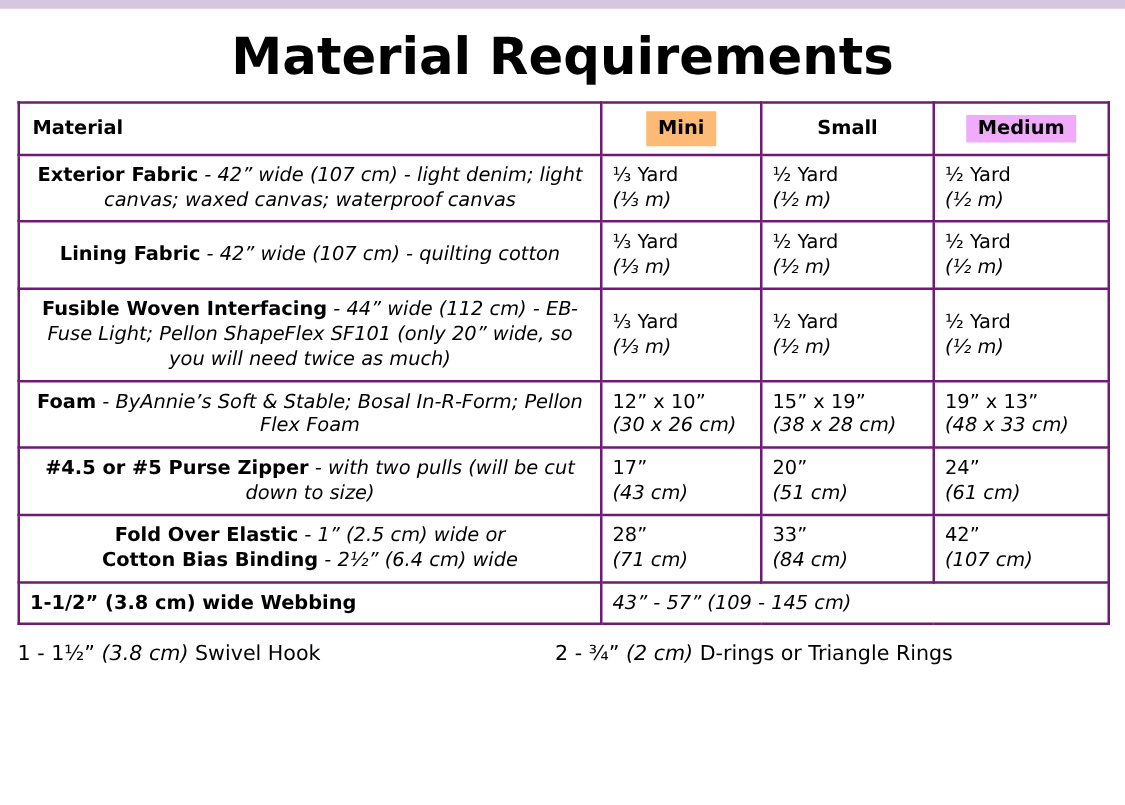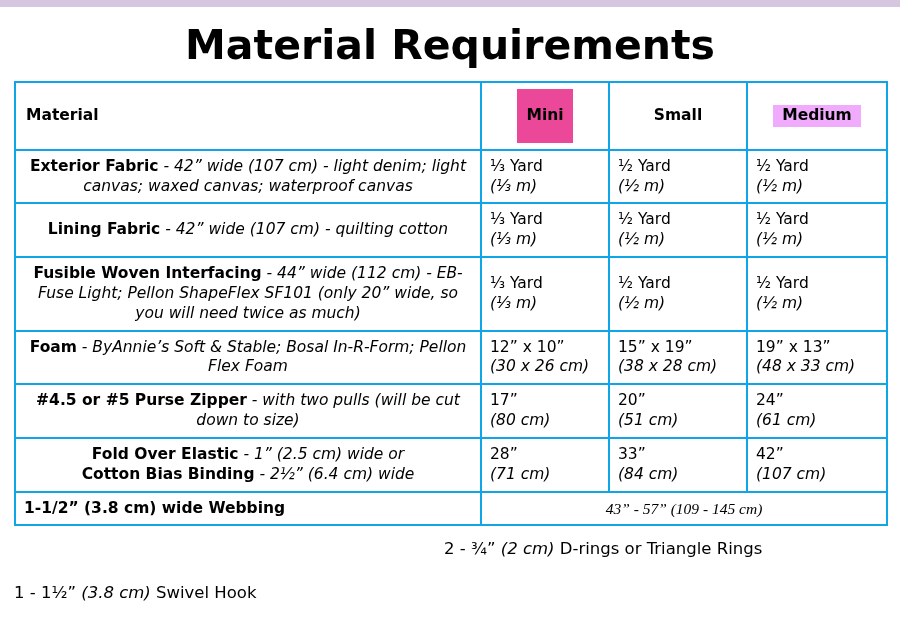--- a/index.html
+++ b/index.html
@@ -34,21 +34,21 @@
     margin: 14px 0 12px 0;
     font-family: "DejaVu Sans", "Liberation Sans", sans-serif;
   }
   table.matreq {
     width: 872px;
     margin: 0 auto;
     border-collapse: collapse;
     table-layout: fixed;
   }
   table.matreq td, table.matreq th {
-    border: 2px solid #0ea5e9;
+    border: 2px solid #701a75;
     padding: 6px 8px;
     vertical-align: middle;
     font-size: 15.5px;
     line-height: 1.28;
   }
   col.c-mat { width: 466px; }
   col.c-mini { width: 128px; }
   col.c-small { width: 138px; }
   col.c-medium { width: 140px; }
 
@@ -57,22 +57,22 @@
     font-weight: bold;
     text-align: center;
     padding-top: 8px;
     padding-bottom: 8px;
   }
   thead th.mat-head {
     text-align: left;
     padding-left: 10px;
   }
   .hl-mini {
-    background: #ec4899;
-    padding: 17px 9px;
+    background: #fdba74;
+    padding: 4px 9px;
     display: inline-block;
   }
   .hl-medium {
     background: #f0abfc;
     padding: 1px 9px;
     display: inline-block;
   }
   td.mat {
     text-align: center;
     padding-left: 10px;
@@ -89,36 +89,34 @@
   }
   .b { font-weight: bold; }
   .i { font-style: italic; }
   td.webbing {
     text-align: left;
     padding-left: 10px;
     font-size: 17px;
     font-weight: bold;
   }
   td.webbing-val {
-    text-align: center;
     font-style: italic;
     font-size: 17px;
-    font-family: Liberation Serif, serif;
   }
   .footer {
     display: flex;
     margin: 10px auto 0 auto;
     width: 872px;
     font-size: 16.5px;
     line-height: 1.55;
   }
   .footer-col {
     flex: 0 0 auto;
   }
-  .footer-col.left { width: 430px; margin-top: 44px; }
+  .footer-col.left { width: 430px; }
   .footer-col.right { width: 442px; }
   .footer .i { font-style: italic; }
 </style>
 </head>
 <body>
 
 <div class="page">
 
   <div class="topbar"></div>
 
@@ -159,21 +157,21 @@
         <td class="val"><span>½ Yard</span><span class="sub">(½ m)</span></td>
       </tr>
       <tr>
         <td class="mat"><span class="b">Foam</span><span class="i"> - ByAnnie’s Soft &amp; Stable; Bosal In-R-Form; Pellon Flex Foam</span></td>
         <td class="val"><span>12” x 10”</span><span class="sub">(30 x 26 cm)</span></td>
         <td class="val"><span>15” x 19”</span><span class="sub">(38 x 28 cm)</span></td>
         <td class="val"><span>19” x 13”</span><span class="sub">(48 x 33 cm)</span></td>
       </tr>
       <tr>
         <td class="mat"><span class="b">#4.5 or #5 Purse Zipper</span><span class="i"> - with two pulls (will be cut down to size)</span></td>
-        <td class="val"><span>17”</span><span class="sub">(80 cm)</span></td>
+        <td class="val"><span>17”</span><span class="sub">(43 cm)</span></td>
         <td class="val"><span>20”</span><span class="sub">(51 cm)</span></td>
         <td class="val"><span>24”</span><span class="sub">(61 cm)</span></td>
       </tr>
       <tr>
         <td class="mat">
           <div><span class="b">Fold Over Elastic</span><span class="i"> - 1” (2.5 cm) wide or</span></div>
           <div><span class="b">Cotton Bias Binding</span><span class="i"> - 2½” (6.4 cm) wide</span></div>
         </td>
         <td class="val"><span>28”</span><span class="sub">(71 cm)</span></td>
         <td class="val"><span>33”</span><span class="sub">(84 cm)</span></td>

